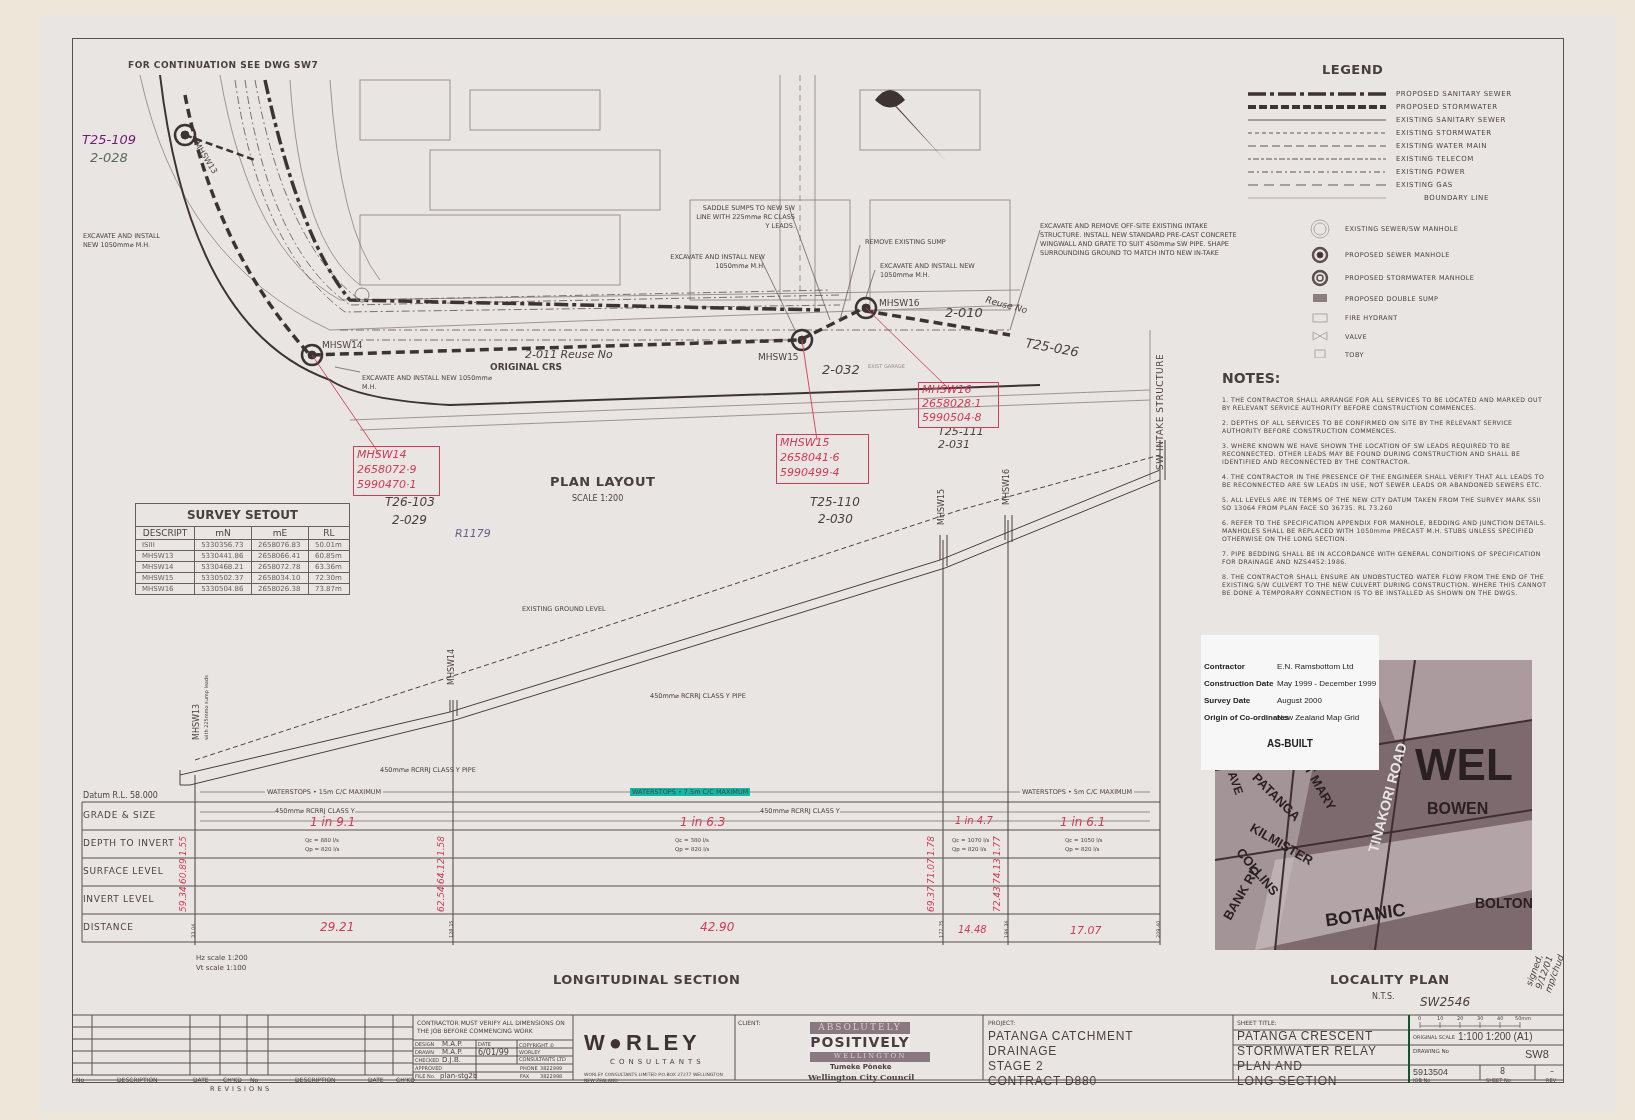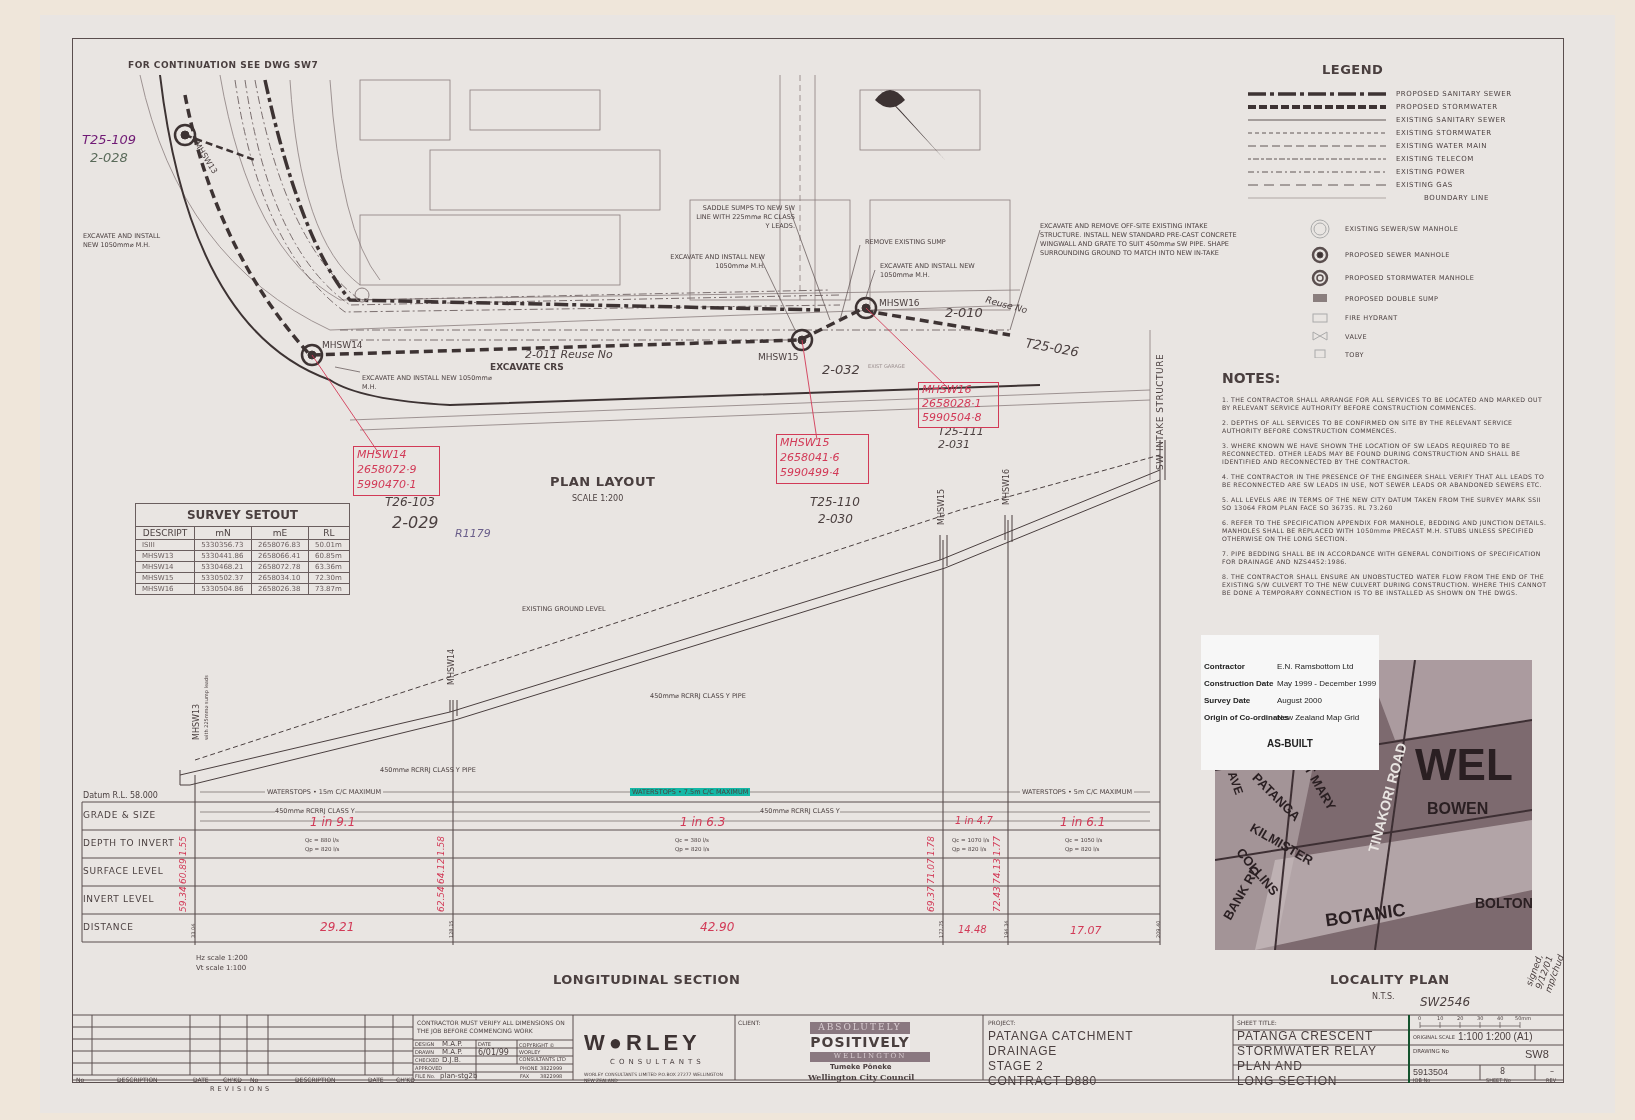--- a/index.html
+++ b/index.html
@@ -171,37 +171,37 @@
 
 <div class="t" style="left:128px;top:60px;font-size:9px;font-weight:bold;letter-spacing:0.5px;">FOR CONTINUATION SEE DWG SW7</div>
 <div class="t" style="left:83px;top:232px;font-size:6.5px;width:80px;white-space:normal;line-height:9px;">EXCAVATE AND INSTALL NEW 1050mm⌀ M.H.</div>
 <div class="t" style="left:362px;top:374px;font-size:6.5px;width:130px;white-space:normal;line-height:9px;">EXCAVATE AND INSTALL NEW 1050mm⌀ M.H.</div>
 <div class="t" style="left:695px;top:204px;font-size:6.5px;width:100px;white-space:normal;line-height:9px;text-align:right;">SADDLE SUMPS TO NEW SW LINE WITH 225mm⌀ RC CLASS Y LEADS.</div>
 <div class="t" style="left:665px;top:253px;font-size:6.5px;width:100px;white-space:normal;line-height:9px;text-align:right;">EXCAVATE AND INSTALL NEW 1050mm⌀ M.H.</div>
 <div class="t" style="left:865px;top:238px;font-size:6.5px;">REMOVE EXISTING SUMP</div>
 <div class="t" style="left:880px;top:262px;font-size:6.5px;width:110px;white-space:normal;line-height:9px;">EXCAVATE AND INSTALL NEW 1050mm⌀ M.H.</div>
 <div class="t" style="left:1040px;top:222px;font-size:6.5px;width:205px;white-space:normal;line-height:9px;">EXCAVATE AND REMOVE OFF-SITE EXISTING INTAKE STRUCTURE. INSTALL NEW STANDARD PRE-CAST CONCRETE WINGWALL AND GRATE TO SUIT 450mm⌀ SW PIPE. SHAPE SURROUNDING GROUND TO MATCH INTO NEW IN-TAKE</div>
 <div class="t" style="left:868px;top:363px;font-size:5px;color:#9a8e8e;">EXIST GARAGE</div>
-<div class="t" style="left:490px;top:362px;font-size:9px;font-weight:bold;">EXCAVATE CRS</div>
+<div class="t" style="left:490px;top:362px;font-size:9px;font-weight:bold;">ORIGINAL CRS</div>
 <div class="t" style="left:1155px;top:470px;font-size:9px;transform:rotate(-90deg);transform-origin:left top;letter-spacing:0.5px;">SW INTAKE STRUCTURE</div>
 
 <div class="t" style="left:200px;top:140px;font-size:8px;transform:rotate(58deg);transform-origin:left top;">MHSW13</div>
 <div class="t" style="left:322px;top:340px;font-size:9px;">MHSW14</div>
 <div class="t" style="left:758px;top:352px;font-size:9px;">MHSW15</div>
 <div class="t" style="left:879px;top:298px;font-size:9px;">MHSW16</div>
 
 <div class="t hand" style="left:82px;top:132px;font-size:13px;color:#701a75;">T25-109</div>
 <div class="t hand" style="left:90px;top:150px;font-size:13px;color:#5a6a5a;">2-028</div>
 <div class="t hand" style="left:525px;top:348px;font-size:11px;color:#4a3f3f;">2-011 Reuse No</div>
 <div class="t hand" style="left:822px;top:362px;font-size:13px;">2-032</div>
 <div class="t hand" style="left:945px;top:305px;font-size:13px;">2-010</div>
 <div class="t hand" style="left:985px;top:300px;font-size:9px;transform:rotate(15deg);">Reuse No</div>
 <div class="t hand" style="left:1025px;top:340px;font-size:13px;transform:rotate(10deg);">T25-026</div>
 <div class="t hand" style="left:385px;top:495px;font-size:12px;">T26-103</div>
-<div class="t hand" style="left:392px;top:513px;font-size:16px;font-style:italic;">2-029</div>
+<div class="t hand" style="left:392px;top:513px;font-size:12px;font-style:italic;">2-029</div>
 <div class="t hand" style="left:455px;top:527px;font-size:11px;color:#6a5e8a;">R1179</div>
 <div class="t hand" style="left:810px;top:495px;font-size:12px;">T25-110</div>
 <div class="t hand" style="left:818px;top:512px;font-size:12px;">2-030</div>
 <div class="t hand" style="left:938px;top:425px;font-size:11px;">T25-111</div>
 <div class="t hand" style="left:938px;top:438px;font-size:11px;">2-031</div>
 
 <div class="abs hand red" style="left:353px;top:446px;width:82px;height:48px;border:1px solid #d23a57;font-size:11px;line-height:15px;padding-left:3px;">
   <div>MHSW14</div>
   <div>2658072·9</div>
   <div>5990470·1</div>

